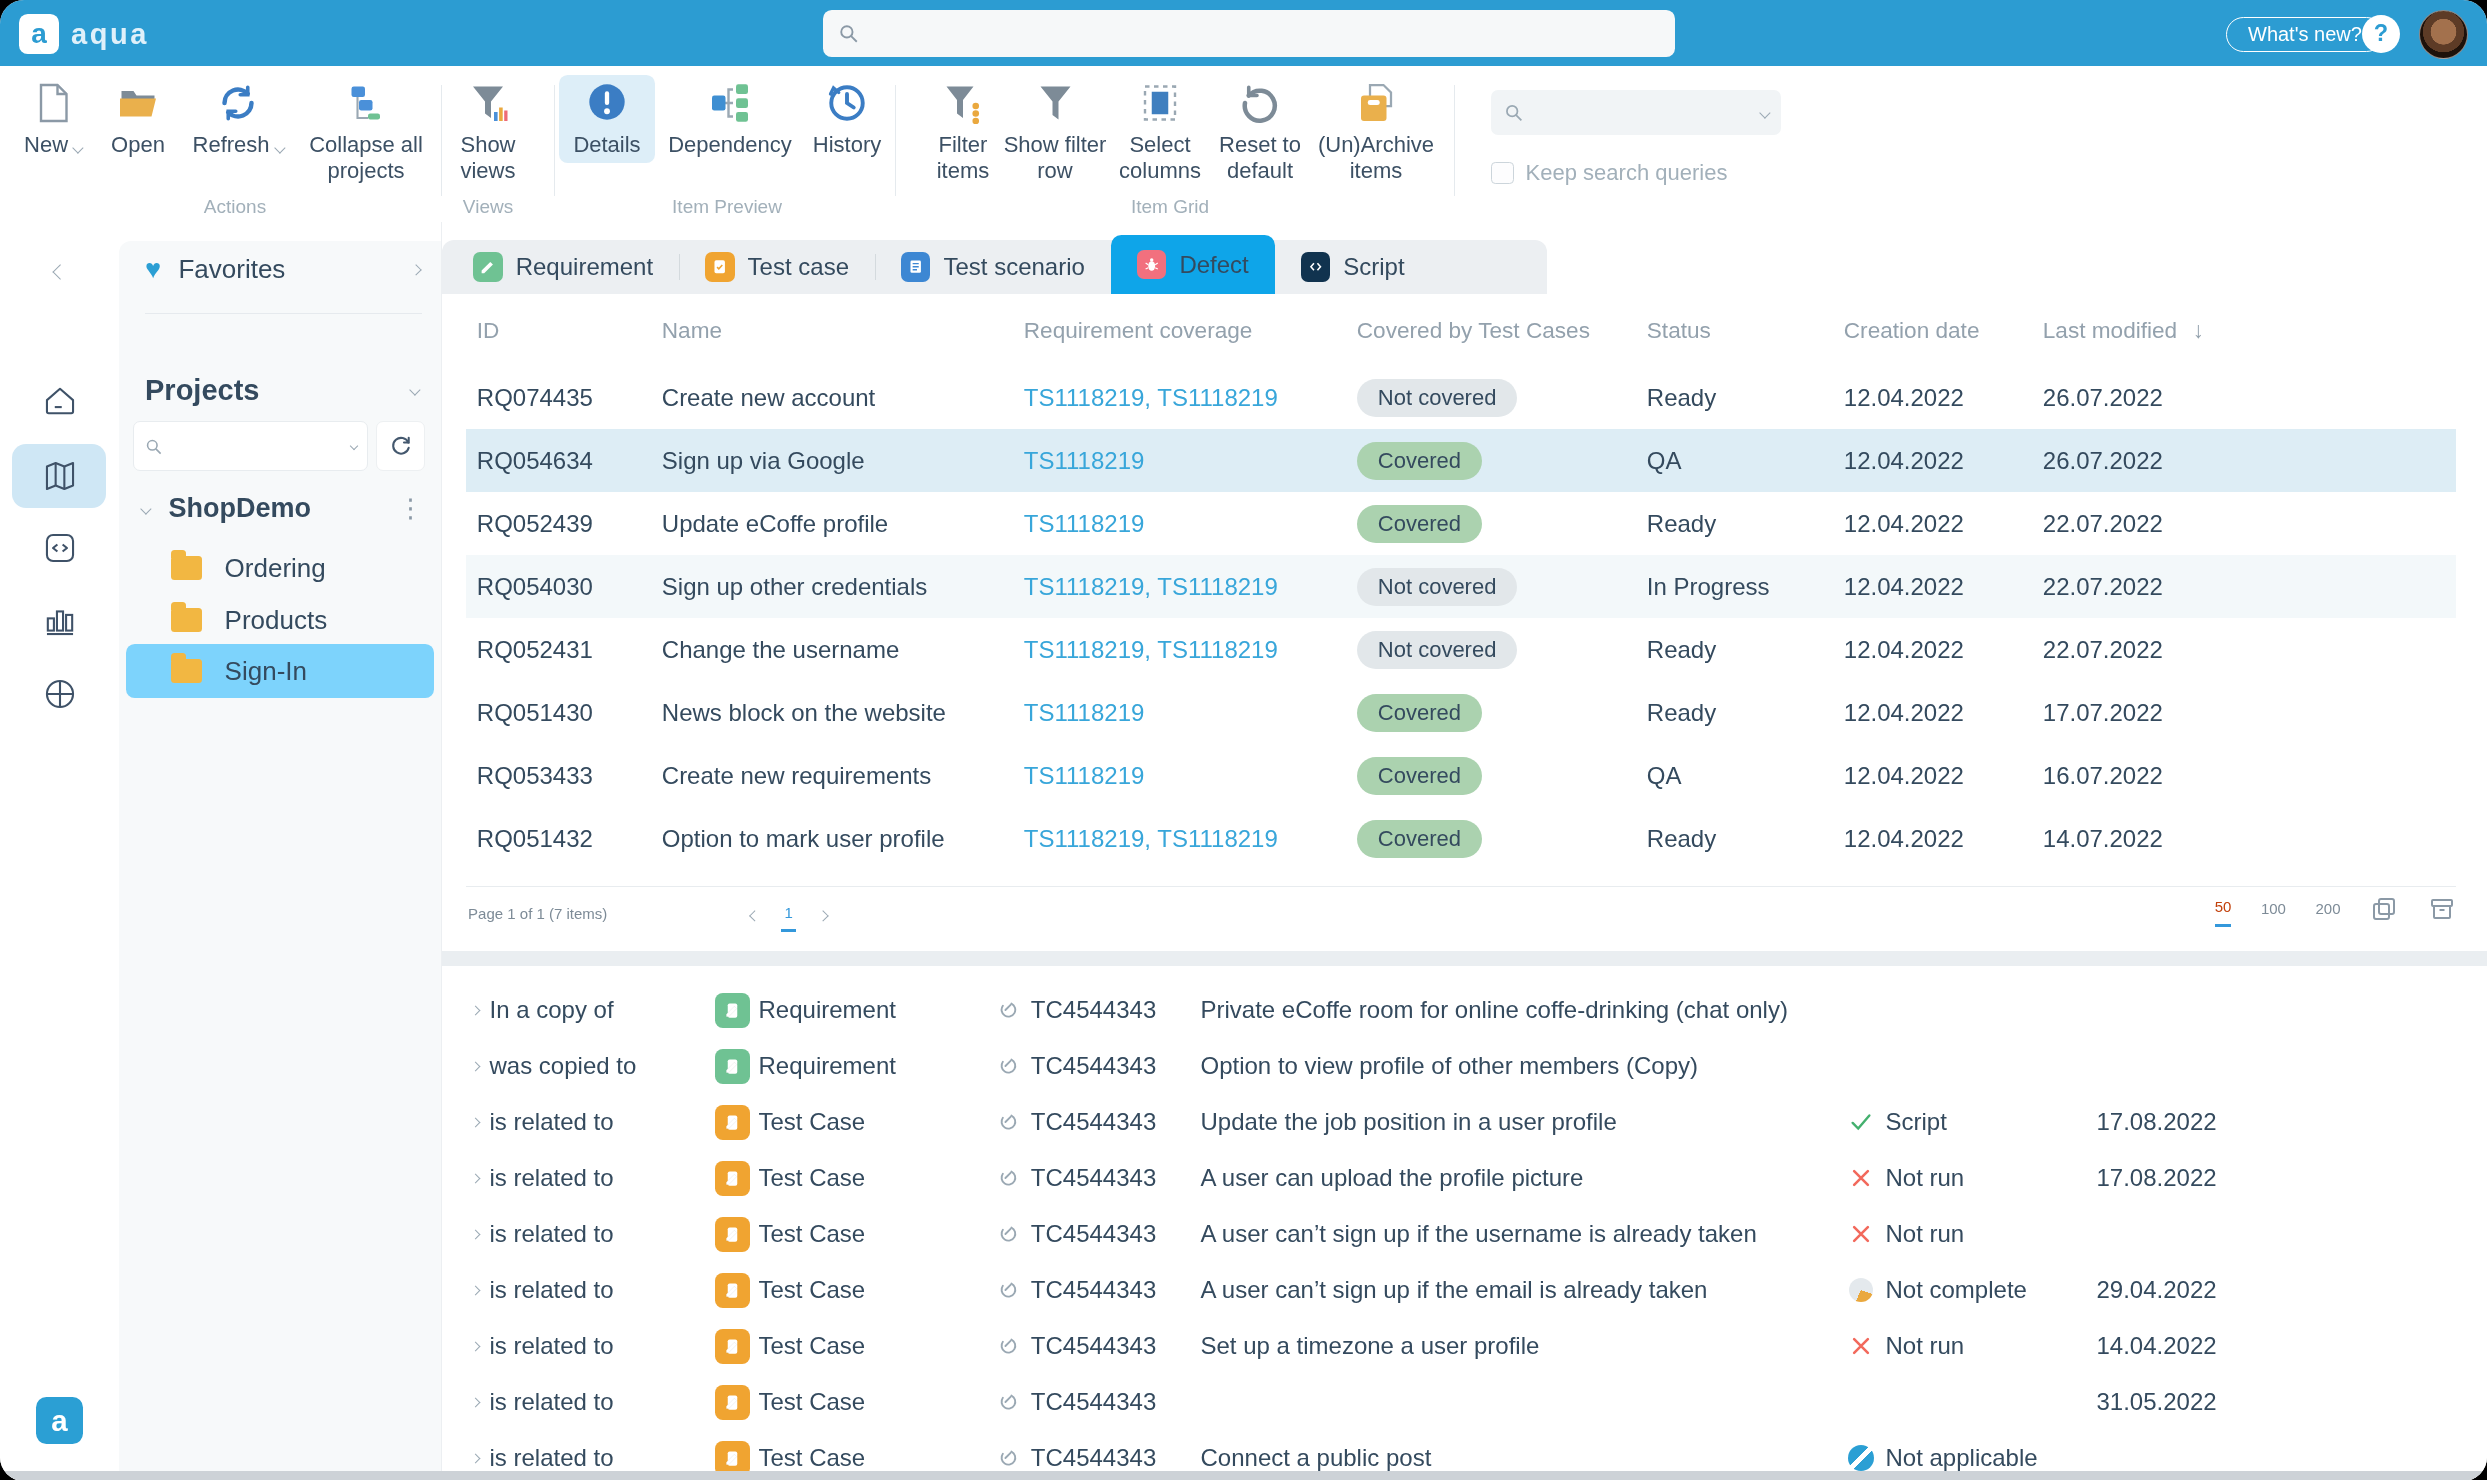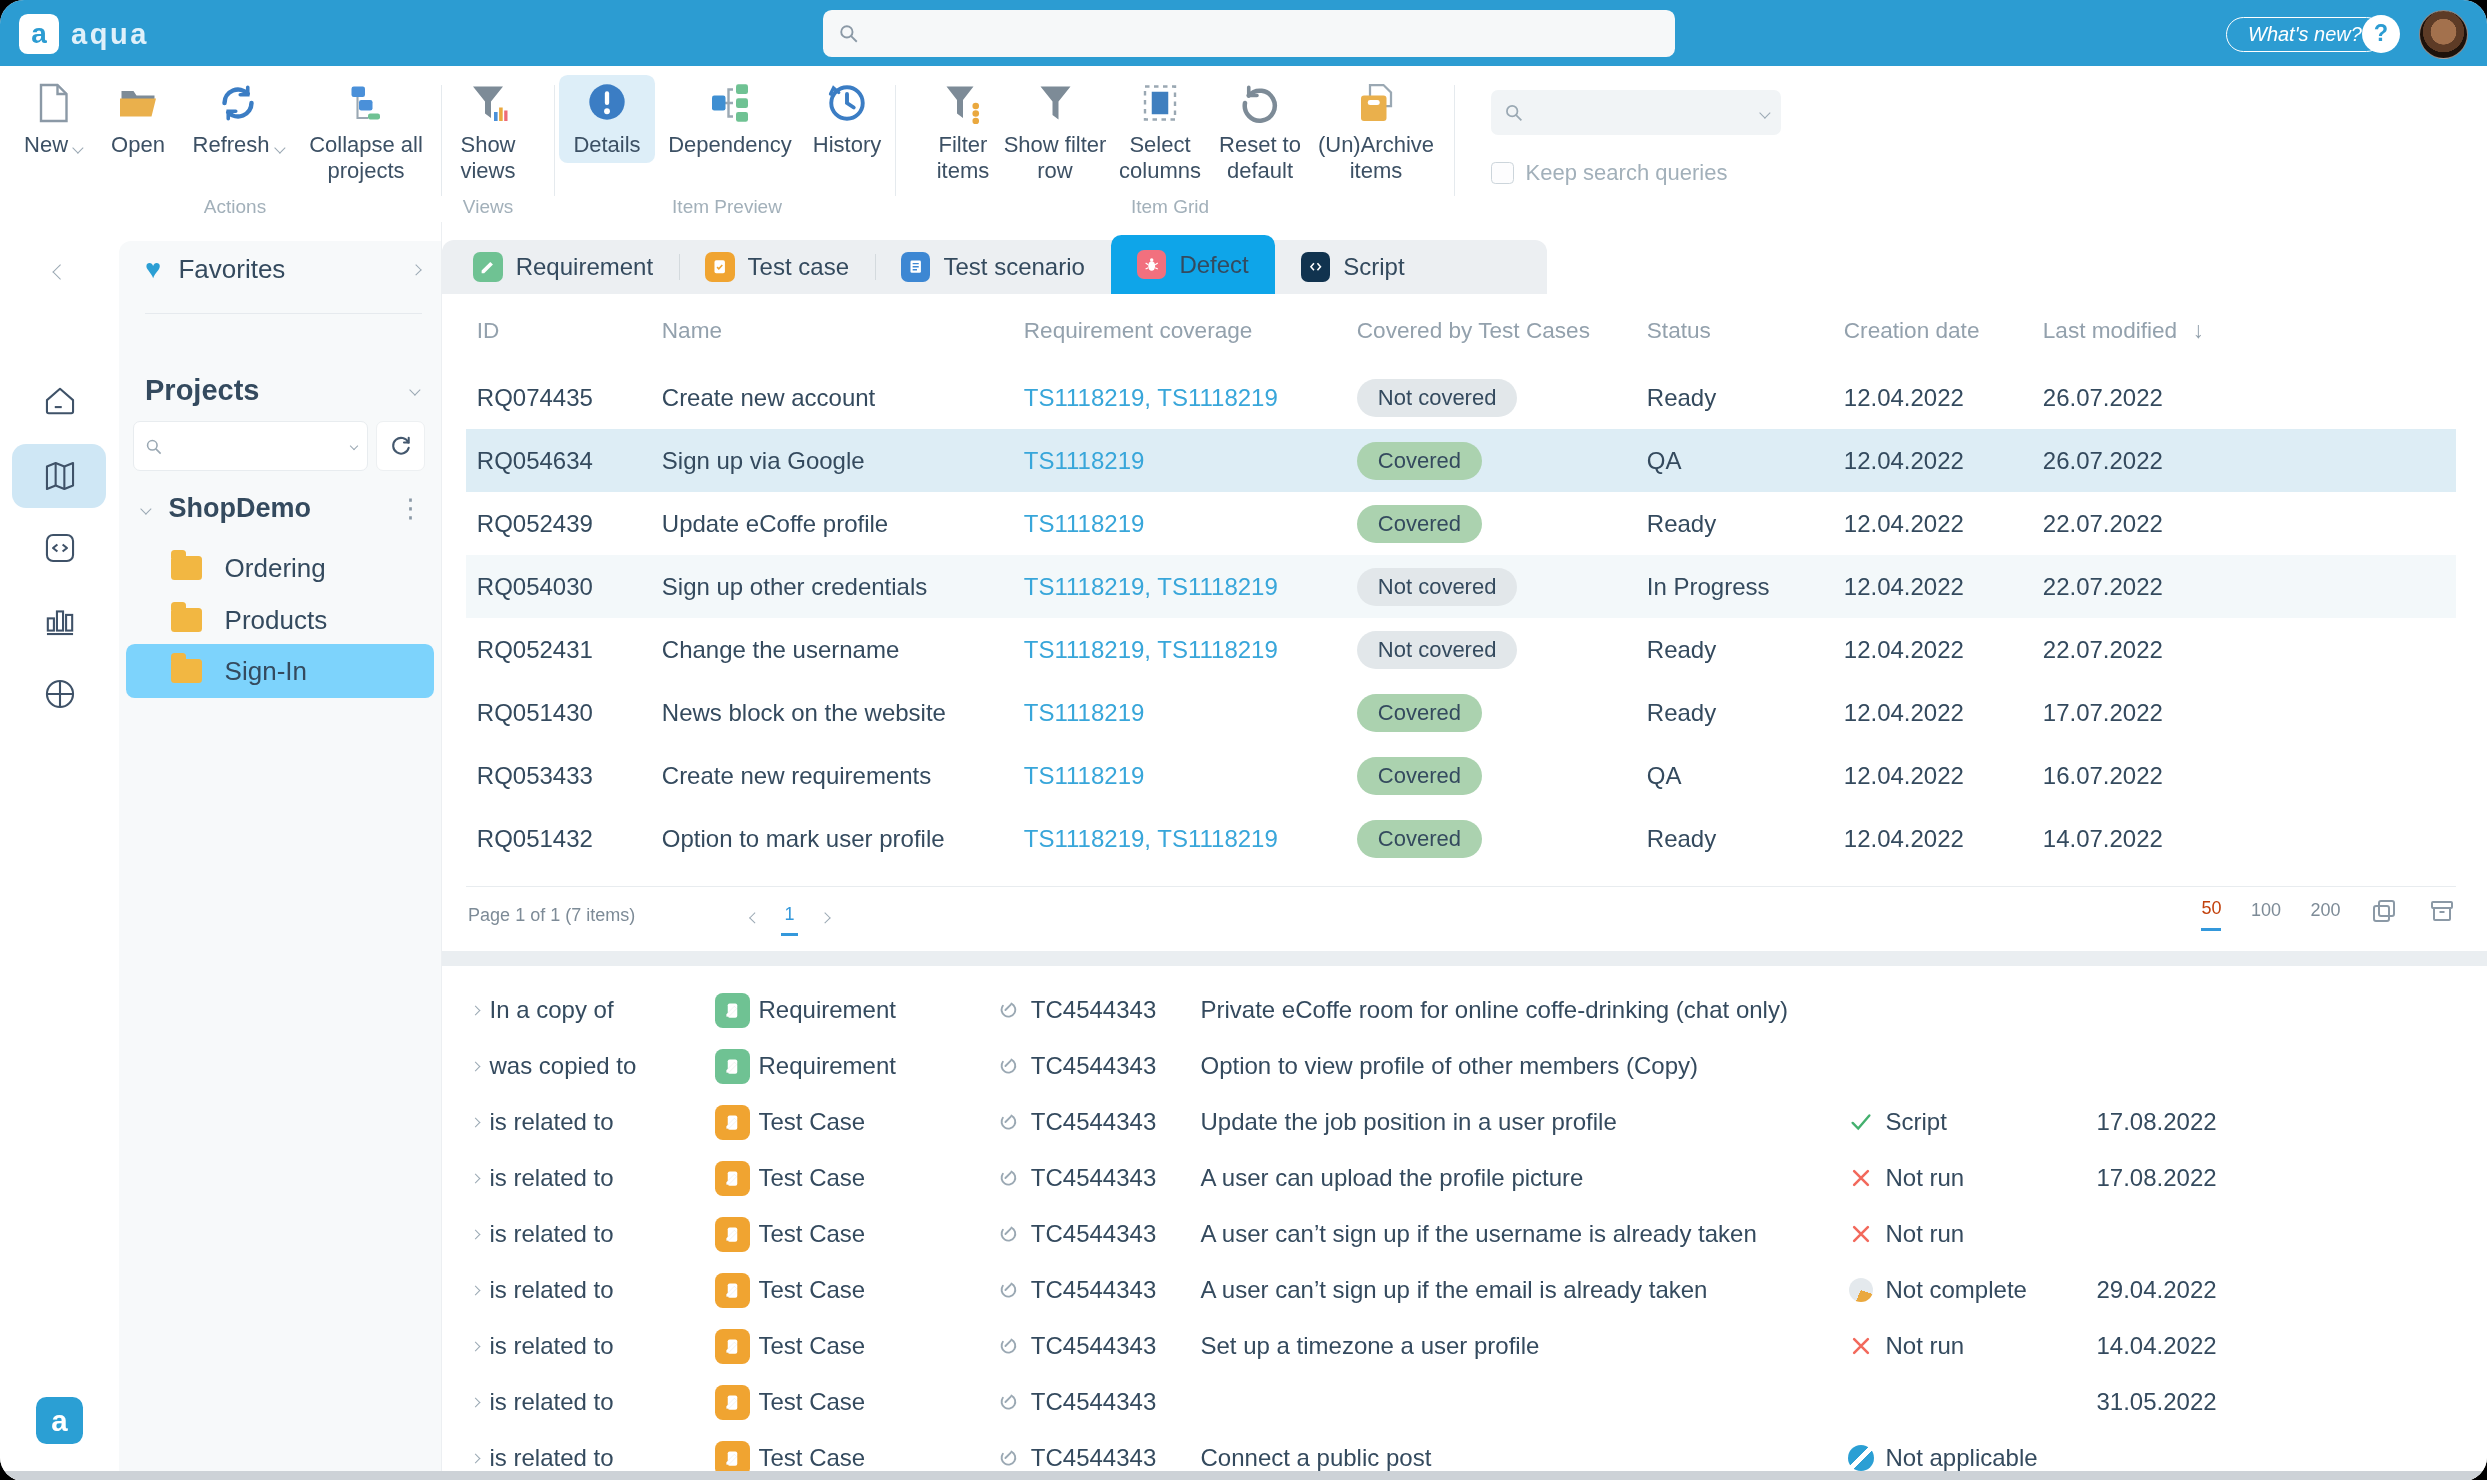--- a/index.html
+++ b/index.html
@@ -8,21 +8,21 @@
 
   
   .topbar { position:absolute; left:0; top:0; width:100%; height:66px; background:#2C9CD2; z-index:30; }
   .logo-box { position:absolute; left:19px; top:14px; width:40px; height:40px; background:#fff; border-radius:8.7px;
               display:flex; align-items:center; justify-content:center; }
   .logo-box span { color:#2C9CD2; font-size:28px; font-weight:800; }
   .brand { position:absolute; left:71px; top:18px; font-size:29px; font-weight:700; letter-spacing:2.6px; color:#dff0fa; }
   .top-search { position:absolute; left:823px; top:9.6px; width:852px; height:47px; background:#f6f8f9; border-radius:8.7px;
                 display:flex; align-items:center; padding-left:14px; }
   .whatsnew { position:absolute; left:2226px; top:16.5px; height:35px; padding:0 21px; border:1.7px solid #fff; border-radius:868px;
-              color:#fff; font-size:20px; display:flex; align-items:center; background:transparent;font-style:italic; }
+              color:#fff; font-size:20px; display:flex; align-items:center; background:transparent; }
   .help-circle { position:absolute; left:2362px; top:14.8px; width:38px; height:38px; border-radius:50%; background:#fff;
                  display:flex; align-items:center; justify-content:center; color:#2C9CD2; font-size:23.5px; font-weight:800; }
   .avatar { position:absolute; left:2419px; top:9.6px; width:49px; height:49px; border-radius:50%;
             background: radial-gradient(circle at 50% 44%, #a3714d 0 36%, #5d3b26 37% 58%, #1d110a 59%);
             border:1.7px solid rgba(255,255,255,.5); }
 
   
   .ribbon { position:absolute; left:0; top:66px; width:100%; height:156px; background:#fff; z-index:20; }
   .rbtn { position:absolute; top:14px; transform:translateX(-50%); display:flex; flex-direction:column; align-items:center;
           gap:7px; width:96px; }
@@ -93,21 +93,21 @@
   .t-row { height:63px; font-size:24px; color:#344a5e; }
   .t-row.bg-selected { background:#ddedf5; }
   .t-row.bg-tint { background:#f3f8fa; }
   .cell-link { color:#38a6da; }
   .pill { display:inline-block; padding:6px 21px; border-radius:868px; font-size:22px; color:#344a5e; }
   .pill-covered { background:#abd2af; }
   .pill-notcovered { background:#e2e7ea; }
   .sort-arrow { margin-left:15.6px; color:#93a1ad; font-size:22.6px; }
 
   .pg-divider { position:absolute; left:23.5px; top:664px; width:1990px; height:0.9px; background:#e8ecef; }
-  .pg-row { position:absolute; left:23.5px; top:671px; width:1990px; height:50px; font-size:18px; color:#7d8b97; }
+  .pg-row { position:absolute; left:23.5px; top:671px; width:1990px; height:50px; font-size:15px; color:#7d8b97; }
   .pg-summary { position:absolute; left:2.6px; top:12px; }
   .pager { position:absolute; left:285px; top:7px; display:flex; align-items:center; gap:22.6px; }
   .pg-num { color:#3498db; border-bottom:3.5px solid #3498db; padding:3.5px 3.5px 8.7px; }
   .pg-right { position:absolute; right:0; top:5.2px; display:flex; align-items:center; gap:29.5px; }
   .size-opt { padding-bottom:8.7px; }
   .size-opt.on { color:#c2410c; border-bottom:3.5px solid #3498db; }
   .pg-ic { margin-top:-7px; }
 
   .band { position:absolute; left:0; top:729px; right:0; height:14.8px; background:#eaeef1; }
 

